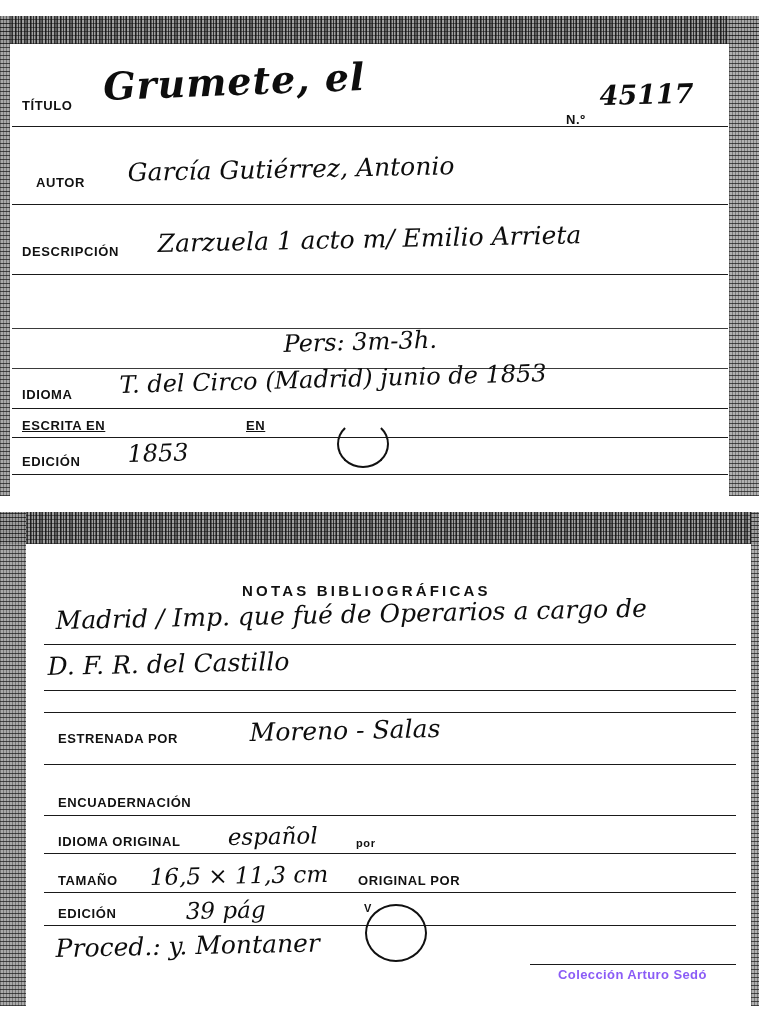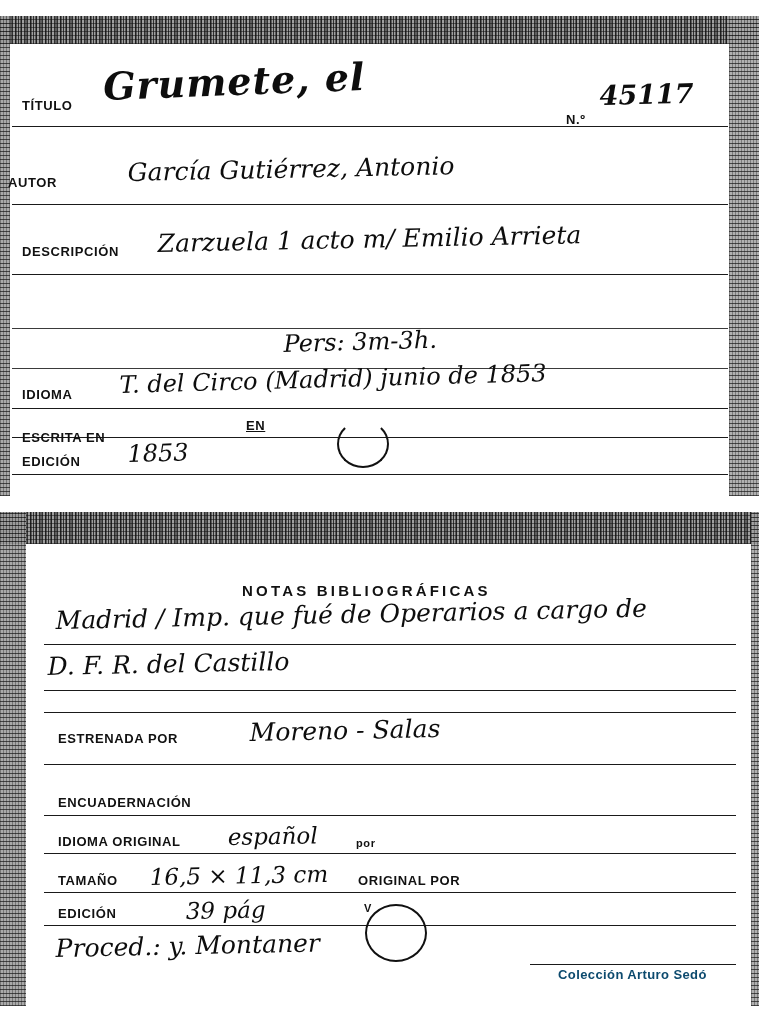--- a/index.html
+++ b/index.html
@@ -105,21 +105,21 @@
     letter-spacing: 3.2px;
     font-weight: 600;
     color: #111;
   }
 
   .coleccion {
     position: absolute;
     font-size: 13px;
     font-weight: 700;
     letter-spacing: .4px;
-    color: #0c4a6e;
+    color: #8b5cf6;
   }
 
   .gap {
     position: absolute;
     background: #fff;
   }
 </style>
 </head>
 <body>
 
@@ -138,24 +138,24 @@
     <div class="rule" style="left:12px; top:258px; width:716px;"></div>
     <div class="rule thin" style="left:12px; top:312px; width:716px;"></div>
     <div class="rule thin" style="left:12px; top:352px; width:716px;"></div>
     <div class="rule" style="left:12px; top:392px; width:716px;"></div>
     <div class="rule" style="left:12px; top:421px; width:716px;"></div>
     <div class="rule" style="left:12px; top:458px; width:716px;"></div>
     <div class="rule" style="left:0px; top:489px; width:759px;"></div>
 
     <span class="lbl" style="left:22px; top:82px;">TÍTULO</span>
     <span class="lbl" style="left:566px; top:96px;">N.º</span>
-    <span class="lbl" style="left:8px; top:159px;">AUTOR</span>
+    <span class="lbl" style="left:36px; top:159px;">AUTOR</span>
     <span class="lbl" style="left:22px; top:228px;">DESCRIPCIÓN</span>
     <span class="lbl" style="left:22px; top:371px;">IDIOMA</span>
-    <span class="lbl" style="left:22px; top:414px;">ESCRITA EN</span>
+    <span class="lbl" style="left:22px; top:402px;text-decoration:underline;">ESCRITA EN</span>
     <span class="lbl" style="left:246px; top:402px;text-decoration:underline;">EN</span>
     <span class="lbl" style="left:22px; top:438px;">EDICIÓN</span>
 
     <span class="hw t1" style="left:104px; top:48px;">Grumete, el</span>
     <span class="hw t6" style="left:600px; top:64px;">45117</span>
     <span class="hw t3" style="left:128px; top:142px;">García Gutiérrez, Antonio</span>
     <span class="hw t3" style="left:158px; top:213px;">Zarzuela 1 acto m/ Emilio Arrieta</span>
     <span class="hw t4" style="left:284px; top:314px;">Pers: 3m-3h.</span>
     <span class="hw t4" style="left:120px; top:355px;">T. del Circo (Madrid) junio de 1853</span>
     <span class="hw t4" style="left:128px; top:424px;">1853</span>

